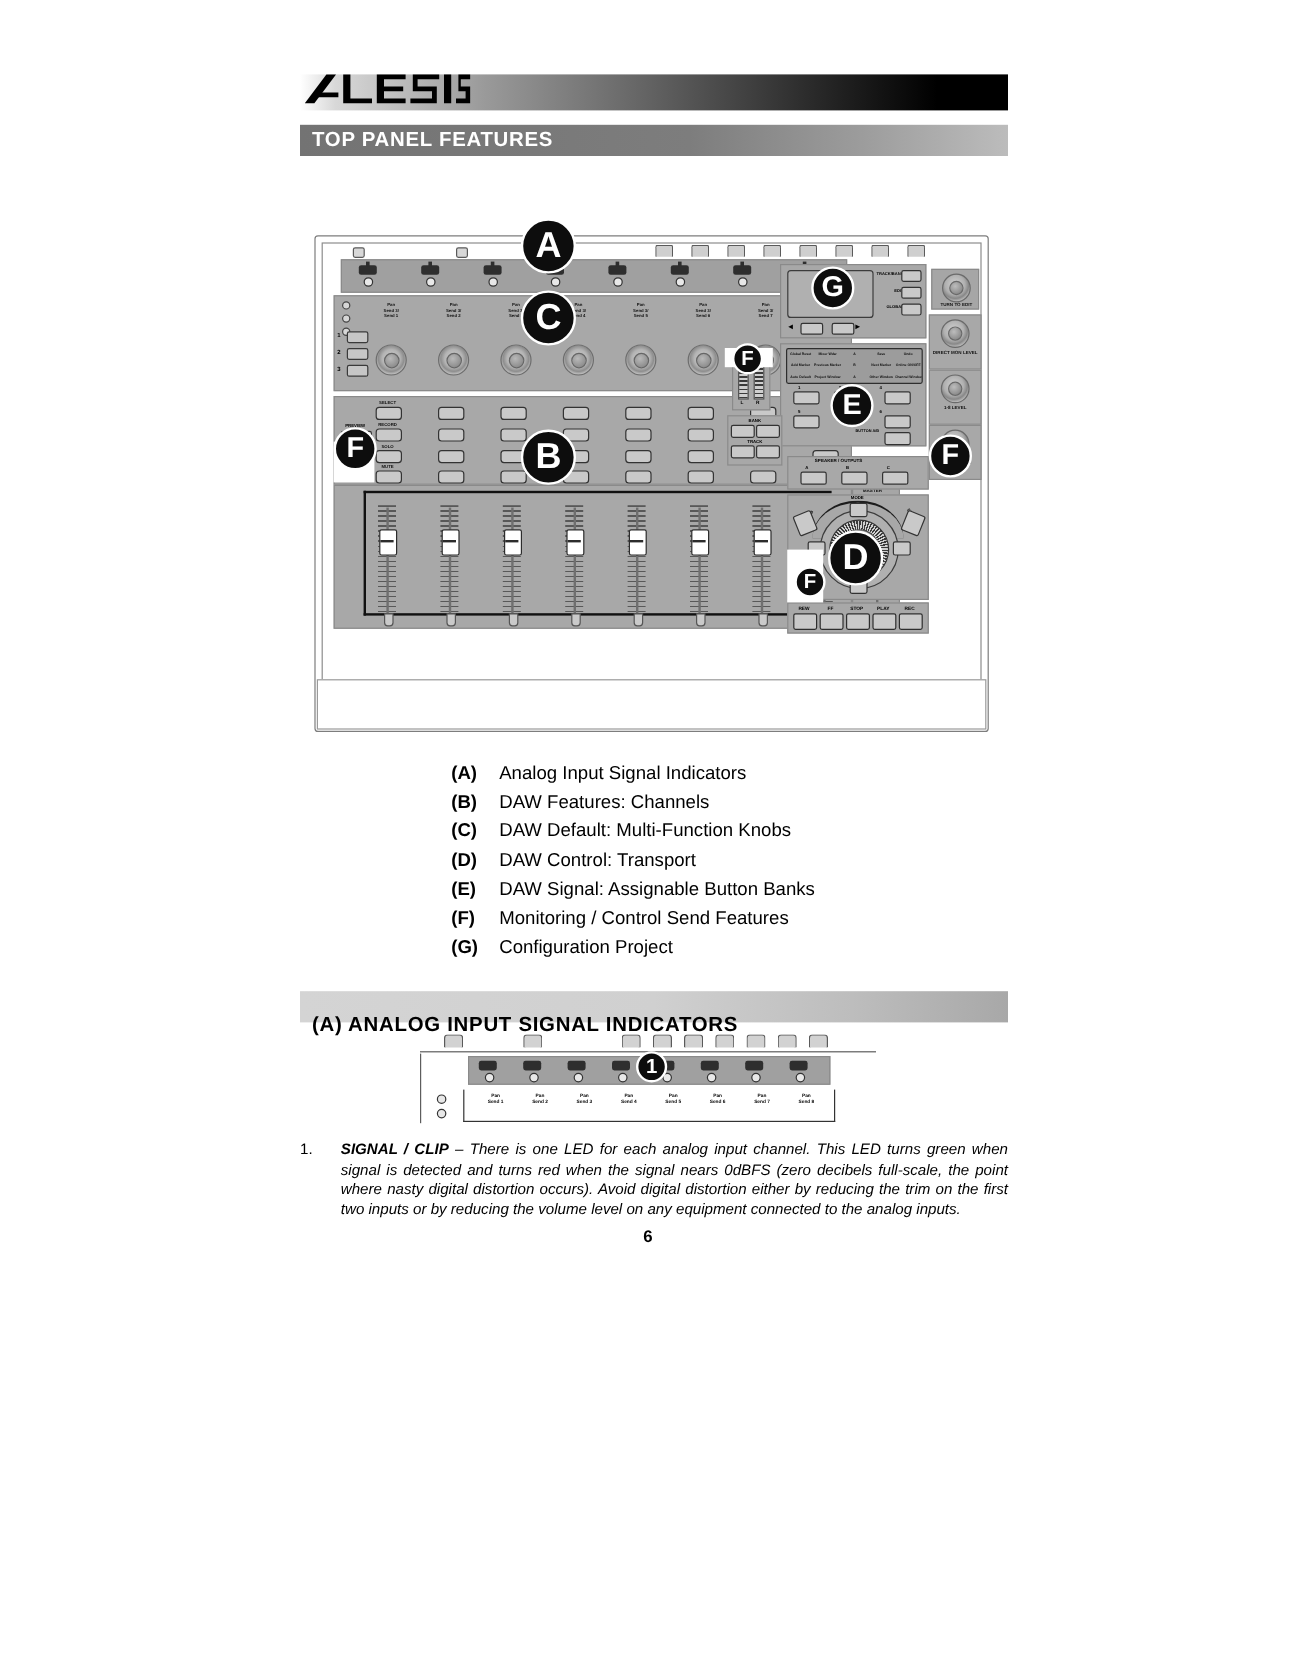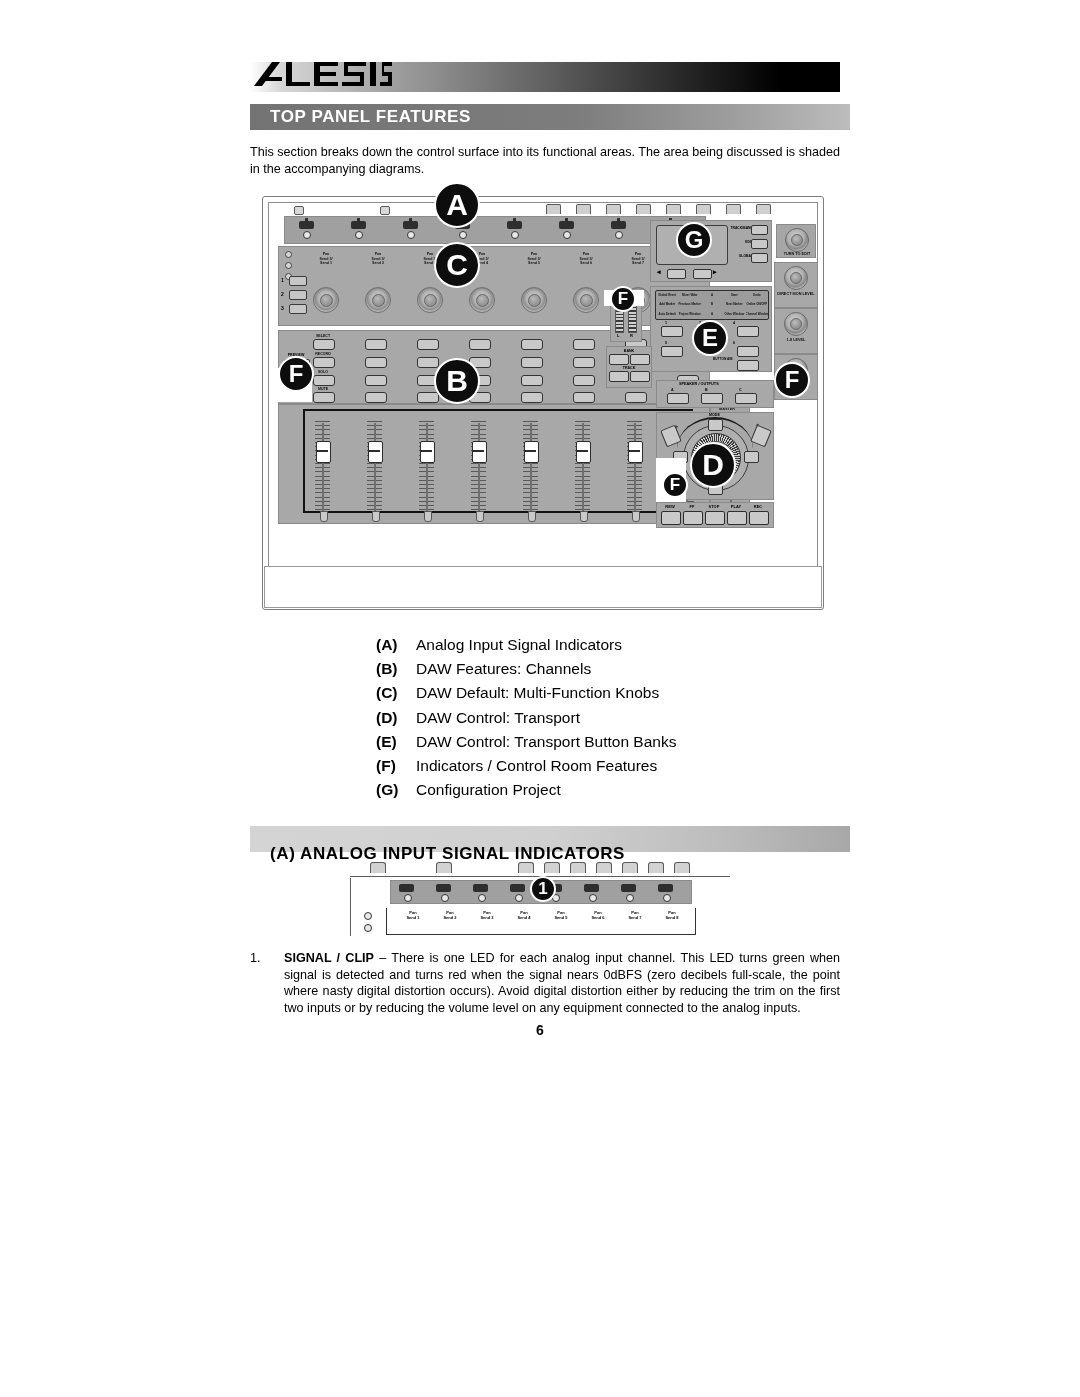--- a/index.html
+++ b/index.html
@@ -47,21 +47,20 @@
 
   
   .banner {
     position: absolute;
     left: 250px;
     width: 590px;
     height: 26px;
     background: linear-gradient(to right, #737373 0%, #7d7d7d 55%, #9d9d9d 80%, #bcbcbc 100%);
     display: flex;
     align-items: center;
-    padding-left: 10px;
   }
   .banner-text {
     color: #ffffff;
     font-size: 17px;
     font-weight: bold;
     letter-spacing: 0.6px;
     padding-left: 10px;
     font-family: "Liberation Sans", sans-serif;
   }
   #banner-top { top: 104px; }
@@ -114,20 +113,21 @@
     width: 34px;
     flex: none;
     font-size: 12.6px;
     line-height: 16.6px;
   }
   .numlist-body {
     flex: 1;
     font-size: 12.6px;
     line-height: 16.6px;
     text-align: justify;
+    font-style: italic;
   }
   .numlist-body b { font-weight: bold; }
 
   
   .pagenum {
     position: absolute;
     left: 0;
     top: 1022px;
     width: 1080px;
     text-align: center;
@@ -751,21 +751,20 @@
         <path d="M118 2 L124 2 L124 26 L118 26 Z"></path>
         <path d="M130 2 L140 2 L140 6 L132 6 L132 12 L140 12 L140 26 L128 26 L128 22 L136 22 L136 16 L130 16 Z"></path>
       </g>
     </svg>
   </div>
 
   <div class="banner" id="banner-top">
     <div class="banner-text">TOP PANEL FEATURES</div>
   </div>
 
-  <div class="intro">This section breaks down the control surface into its functional areas.  The area being discussed is shaded in the accompanying diagrams.</div>
 
   <div class="diagram">
 
     <div class="dev-outline"></div>
     <div class="dev-inner"></div>
     <div class="dev-front"></div>
 
     <div class="rear-strip">
       <div class="rear-knob-sm" style="left:6px;"></div>
       <div class="rear-knob-sm" style="left:92px;"></div>
@@ -1113,25 +1112,25 @@
     <div class="legend-row">
       <span class="legend-key">(C)</span>
       <span class="legend-label">DAW Default: Multi-Function Knobs</span>
     </div>
     <div class="legend-row">
       <span class="legend-key">(D)</span>
       <span class="legend-label">DAW Control: Transport</span>
     </div>
     <div class="legend-row">
       <span class="legend-key">(E)</span>
-      <span class="legend-label">DAW Control: Transport Button Banks</span>
+      <span class="legend-label">DAW Signal: Assignable Button Banks</span>
     </div>
     <div class="legend-row">
       <span class="legend-key">(F)</span>
-      <span class="legend-label">Indicators / Control Room Features</span>
+      <span class="legend-label">Monitoring / Control Send Features</span>
     </div>
     <div class="legend-row">
       <span class="legend-key">(G)</span>
       <span class="legend-label">Configuration Project</span>
     </div>
   </div>
 
   <div class="banner" id="banner-a">
     <div class="banner-text">(A) ANALOG INPUT SIGNAL INDICATORS</div>
   </div>

